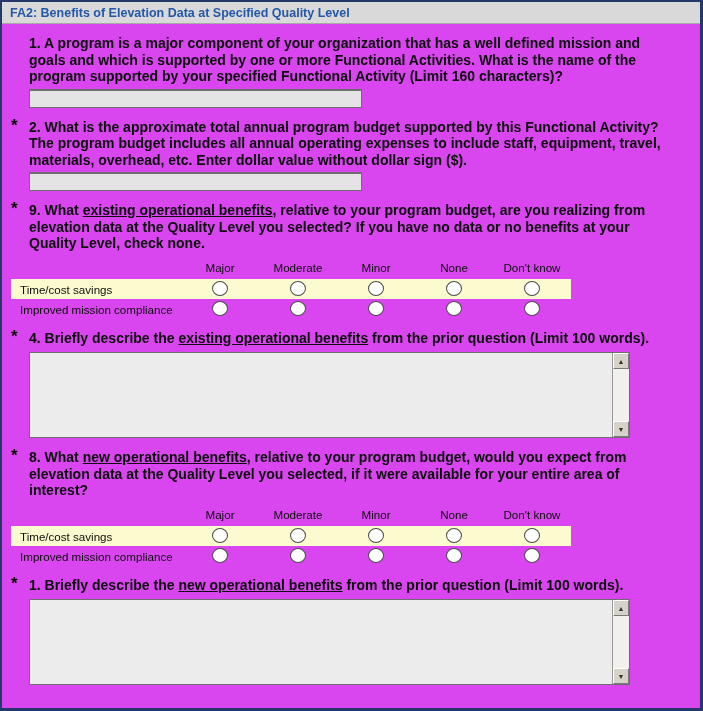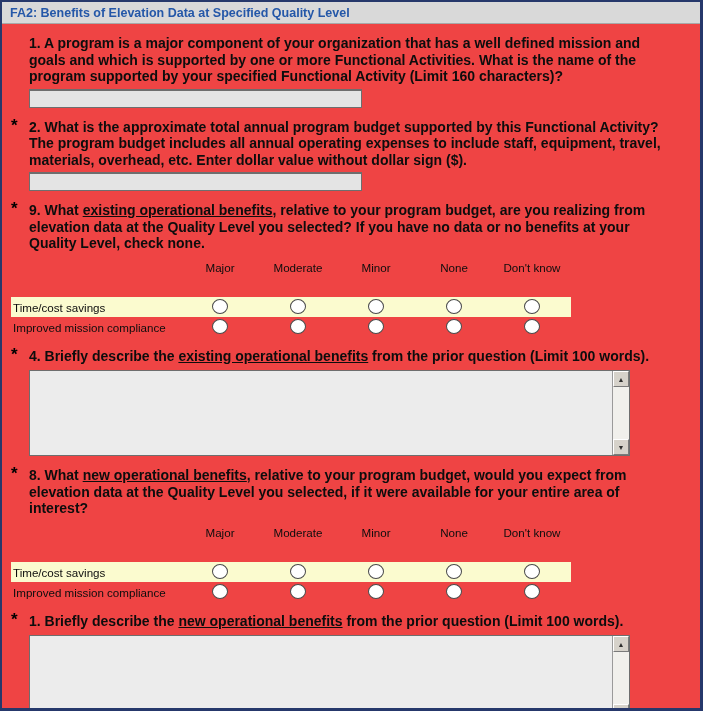--- a/index.html
+++ b/index.html
@@ -1,19 +1,19 @@
 <!DOCTYPE html>
 <html><head>
 <meta charset="utf-8">
 <style>
   * { box-sizing: border-box; margin: 0; padding: 0; }
   html, body { width: 703px; }
   body { font-family: "Liberation Sans", sans-serif; background: #fff; }
   .page {
-    width: 703px; height: 711px; background: #ef4444; overflow: hidden;
+    width: 703px; height: 711px; background: #d946ef; overflow: hidden;
     border: 2px solid #26386B; border-right-width: 3px; border-bottom-width: 3px;
   }
   .header {
     height: 22px; background: #D9D9D9; border-bottom: 1px solid #A8A8A8;
     display: flex; align-items: center; padding-left: 8px;
   }
   .header-title { color: #2457A8; font-weight: bold; font-size: 12.5px; }
   .content { padding: 11px 20px 0 9px; }
   .question { position: relative; padding-left: 18px; margin-bottom: 11px; }
   .req {
@@ -22,26 +22,26 @@
   }
   .qtext { font-weight: bold; font-size: 14px; line-height: 16.5px; color: #0d0d0d; max-width: 648px; }
   .u { text-decoration: underline; }
   .text-input {
     display: block; margin-top: 4px; width: 333px; height: 19px;
     background: #E4E4E4; border: 1px solid #6E6E6E; border-top-width: 2px;
     font-family: "Liberation Sans", sans-serif; font-size: 11.5px; padding: 0 3px;
   }
   
   .matrix { margin-top: 9px; margin-left: -18px; font-size: 11.6px; color: #0d0d0d; }
-  .matrix-header { display: flex; padding-bottom: 23px; }
+  .matrix-header { display: flex; padding-bottom: 5px; }
   .mh-spacer { width: 170px; }
   .mh-col { width: 78px; text-align: center; }
   .matrix-row { display: flex; align-items: flex-start; padding: 2px 0; width: 560px; }
   .matrix-row.highlight { background: #FBFBCF; }
-  .mr-label { width: 170px; padding-left: 2px; padding-top: 1px; line-height: 15px; }
+  .mr-label { width: 170px; padding-left: 9px; padding-top: 1px; line-height: 15px; }
   .mr-cell { width: 78px; display: flex; justify-content: center; }
   .radio {
     width: 16px; height: 15px; border: 1px solid #4A4A4A; border-radius: 50%;
     background: #fff; display: inline-block; cursor: pointer;
   }
   
   .textarea-wrap {
     margin-top: 6px; width: 601px; height: 86px;
     border: 1px solid #6E6E6E; background: #ECECEC; display: flex;
   }

